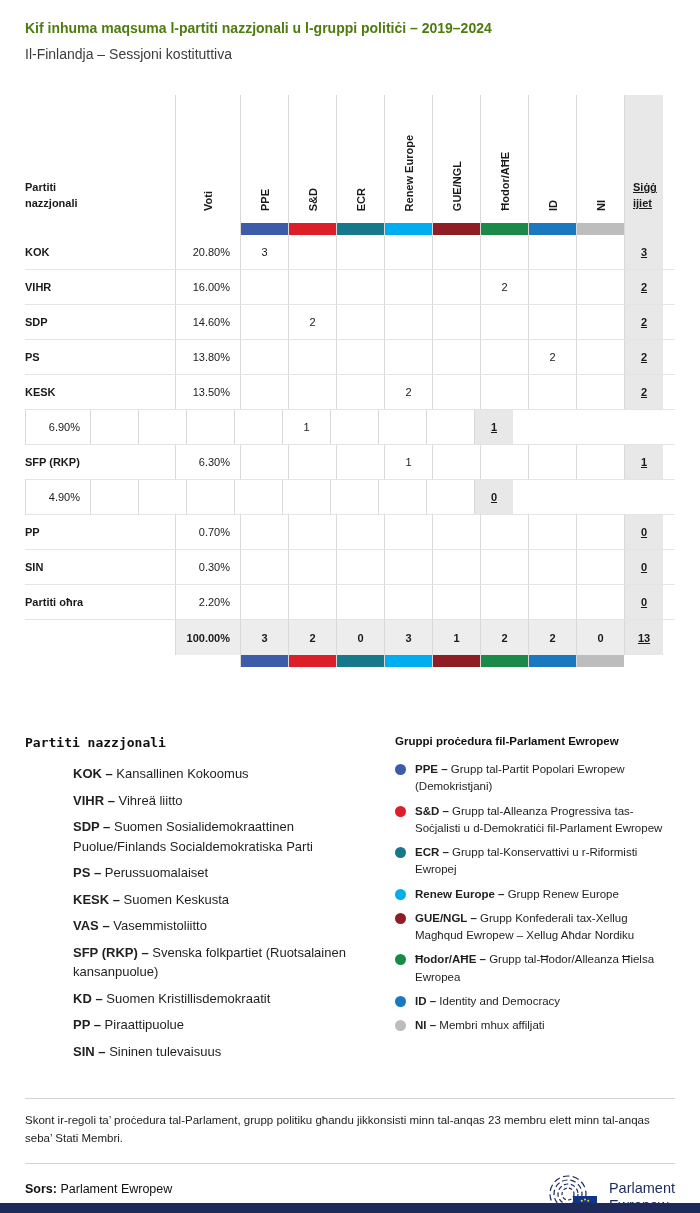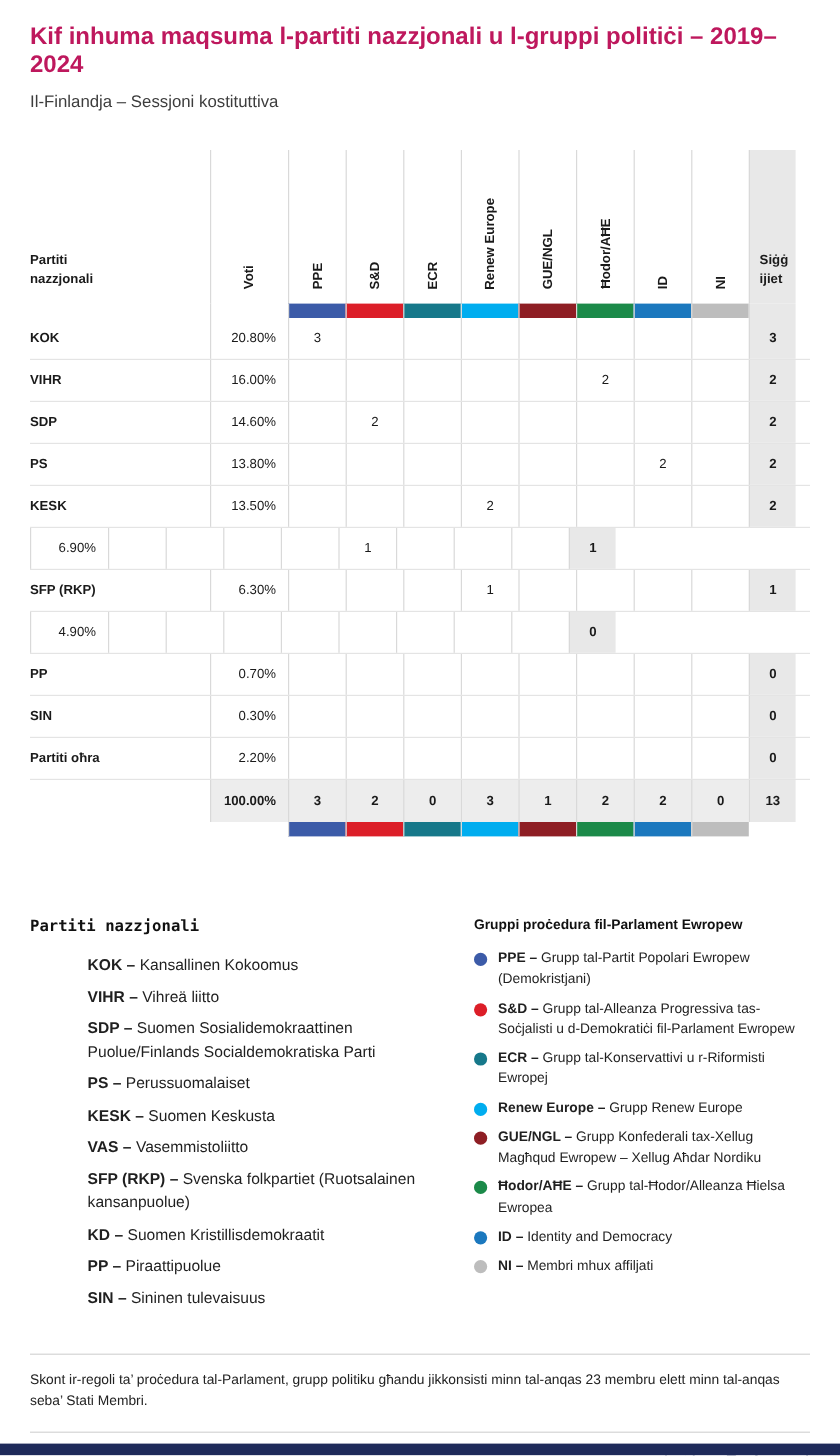--- a/index.html
+++ b/index.html
@@ -1,31 +1,31 @@
 <!DOCTYPE html>
 <html><head>
 <meta charset="utf-8">
 <style>
   * { box-sizing: border-box; margin: 0; padding: 0; }
   html, body { background: #ffffff; }
   body { font-family: "Liberation Sans", sans-serif; color: #1a1a1a; }
   .page { width: 700px; height: 1213px; position: relative; background: #fff; overflow: hidden; }
   .content { padding: 20px 25px 0 25px; }
 
-  .title { font-size: 20px; font-weight: 700; color: #be185d; }
+  .title { font-size: 14px; font-weight: 700; color: #4d7c0f; }
   .subtitle { font-size: 14px; color: #3d3d3d; margin-top: 10px; }
 
   
   .table { margin-top: 33px; width: 650px; font-size: 11px; }
   .thead { display: flex; height: 128px; }
   .hcell { display: flex; align-items: flex-end; }
   .c-party { width: 150px; }
   .c-voti  { width: 65px; }
   .c-group { width: 48px; }
-  .c-seats { width: 39px; }
+  .c-seats { width: 39px; text-decoration: underline; }
   .bL { border-left: 1px solid #d9d9d9; }
   .seatsbg { background: #e8e8e8; }
   .head-party { padding: 0 8px 12px 0; font-weight: 700; }
   .head-party span { width: 56px; line-height: 1.4; overflow-wrap: break-word; word-break: break-word; }
   .head-vert { justify-content: center; padding-bottom: 12px; }
   .vlabel { writing-mode: vertical-rl; transform: rotate(180deg); font-weight: 700; white-space: nowrap; font-size: 11px; }
   .head-seats { padding: 0 4px 12px 8px; font-weight: 700; }
   .head-seats span { width: 40px; line-height: 1.4; overflow-wrap: break-word; word-break: break-word; }
 
   .barrow { display: flex; height: 12px; }
@@ -51,21 +51,21 @@
   .dot { width: 11px; height: 11px; border-radius: 50%; margin: 3px 9px 0 0; flex: none; }
   .g-text { font-size: 11.5px; line-height: 1.5; color: #1f1f1f; }
 
   
   .noteblock { margin-top: 30px; width: 650px; border-top: 1px solid #d4d4d4; border-bottom: 1px solid #d4d4d4;
                padding: 13px 4px 15px 0; font-size: 11.5px; line-height: 1.55; color: #222; }
   .bottomrow { display: flex; justify-content: space-between; align-items: flex-end; margin-top: 10px; width: 650px; }
   .source { font-size: 12.5px; padding-bottom: 24px; color: #111; }
   .slabel { font-weight: 700; }
   .logo { display: flex; align-items: center; }
-  .logo-text { font-size: 14.5px; font-weight: 700; color: #1d2b5b; line-height: 1.15; margin-left: 8px; }
+  .logo-text { font-size: 14.5px; font-weight: 400; color: #1d2b5b; line-height: 1.15; margin-left: 8px; }
   .bottombar { position: absolute; left: 0; right: 0; bottom: 0; height: 10px; background: #1e2a5a; }
 </style>
 </head>
 <body>
 
 <div class="page">
   <div class="content">
     <div class="title">Kif inhuma maqsuma l-partiti nazzjonali u l-gruppi politiċi – 2019–2024</div>
     <div class="subtitle">Il-Finlandja – Sessjoni kostituttiva</div>
 

